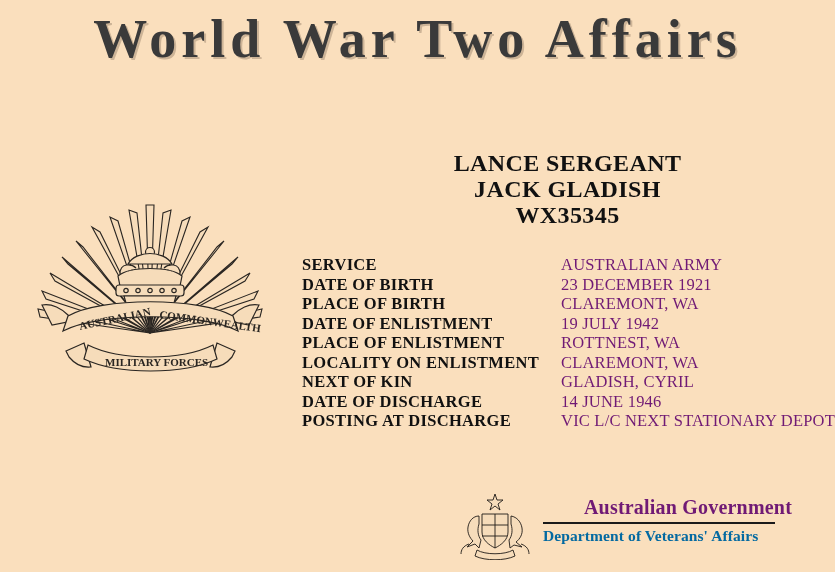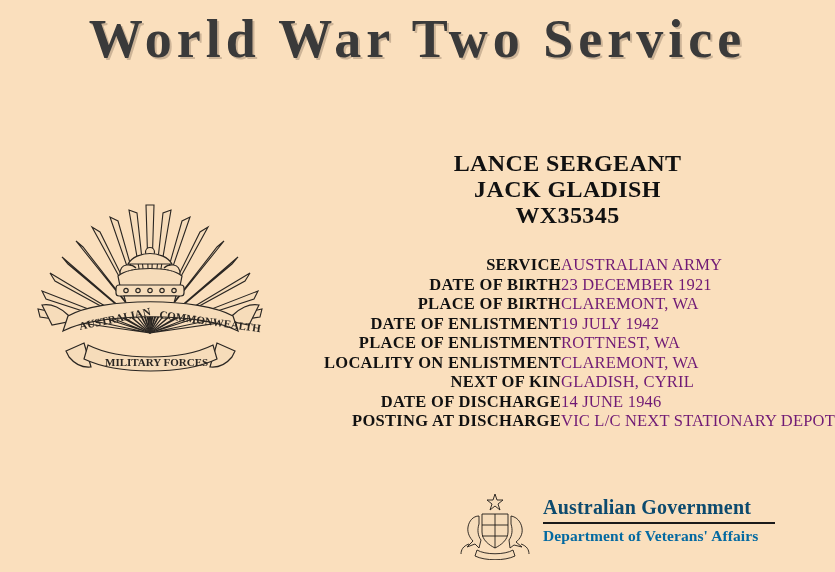--- a/index.html
+++ b/index.html
@@ -70,21 +70,20 @@
   .details td {
     padding: 0;
     vertical-align: top;
     white-space: nowrap;
   }
   .details td.label {
     font-weight: bold;
     letter-spacing: 0.3px;
     width: 265px;
     color: #111;
-    text-align: right;
   }
   .details td.value {
     font-weight: normal;
     letter-spacing: 0.2px;
     color: #701a75;
   }
 
   
   .footer {
     position: absolute;
@@ -104,42 +103,43 @@
     position: absolute;
     left: 88px;
     top: 4px;
     width: 290px;
   }
   .gov-line1 {
     font-family: "Liberation Serif", serif;
     font-weight: bold;
     font-size: 20px;
     letter-spacing: 0.2px;
-    color: #0c4a6e;
-    white-space: nowrap;
+    color: #701a75;
+    white-space: nowrap;
+    text-align: center;
   }
   .gov-rule {
     width: 232px;
     height: 2px;
     background: #1a1a1a;
     margin: 3px 0 3px 0;
   }
   .gov-line2 {
     font-family: "Liberation Serif", serif;
     font-weight: bold;
     font-size: 15.5px;
     letter-spacing: 0.1px;
     color: #0369a1;
     white-space: nowrap;
   }
 </style>
 </head>
 <body>
 
-<div class="title">World War Two Service</div>
+<div class="title">World War Two Affairs</div>
 
 <div class="badge">
   <svg width="245" height="195" viewBox="0 0 245 195" xmlns="http://www.w3.org/2000/svg">
     <g stroke="#2a2622" stroke-width="1.1" fill="none">
 
       <g transform="translate(122,150)">
         <g stroke="#2a2622" fill="#f6dcba">
           <path d="M0,-2 L-112,-26 L-110,-18 Z"></path>
           <path d="M0,-2 L-108,-44 L-104,-36 Z"></path>
           <path d="M0,-2 L-100,-62 L-95,-54 Z"></path>

